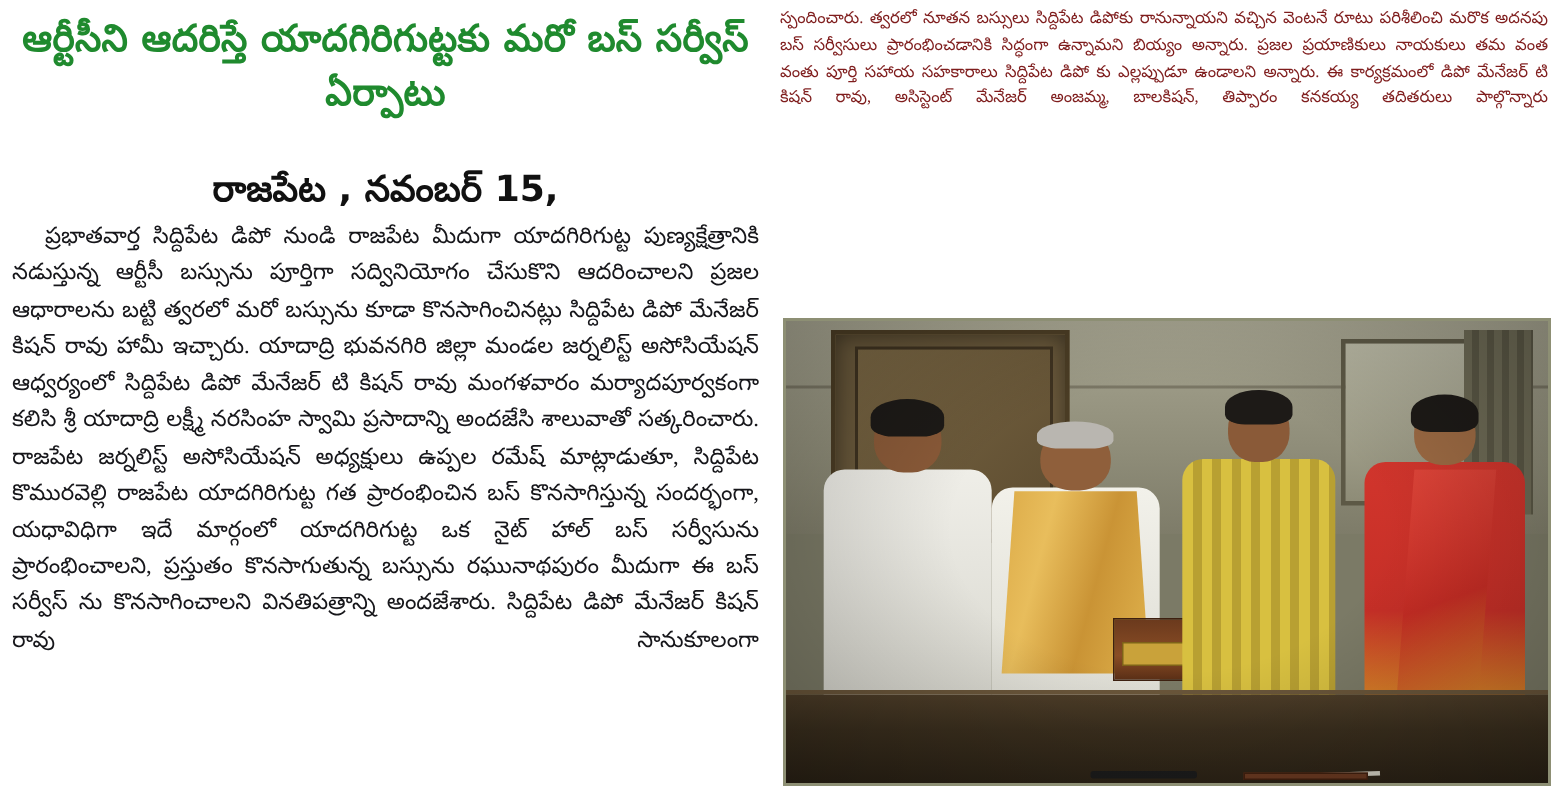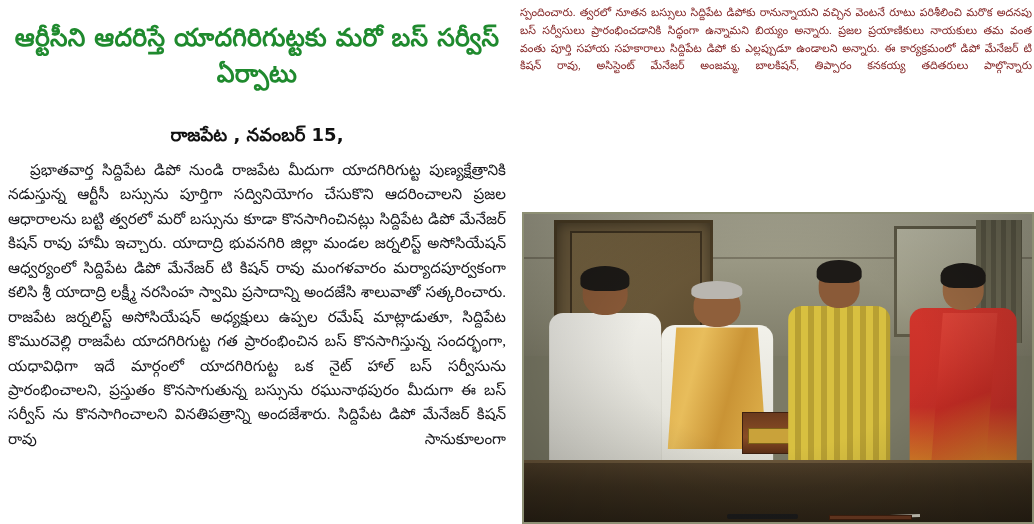--- a/index.html
+++ b/index.html
@@ -14,21 +14,21 @@
     position: relative;
     width: 1034px;
     height: 524px;
     background: #ffffff;
     overflow: hidden;
   }
   
   .left-col {
     position: absolute;
     left: 0;
-    top: 12px;
+    top: 0;
     width: 508px;
     height: 464px;
   }
   .headline {
     position: absolute;
     left: 10px;
     top: 8px;
     width: 494px;
     text-align: center;
     color: #1f8a2e;
@@ -39,21 +39,21 @@
     font-family: "DejaVu Sans", sans-serif;
   }
   .dateline {
     position: absolute;
     left: 10px;
     top: 112px;
     width: 494px;
     text-align: center;
     color: #111111;
     font-weight: bold;
-    font-size: 18px;
+    font-size: 24px;
     font-family: "DejaVu Sans", sans-serif;
   }
   .body-left {
     position: absolute;
     left: 8px;
     top: 146px;
     width: 498px;
     color: #16161a;
     font-size: 15.1px;
     line-height: 1.62;

